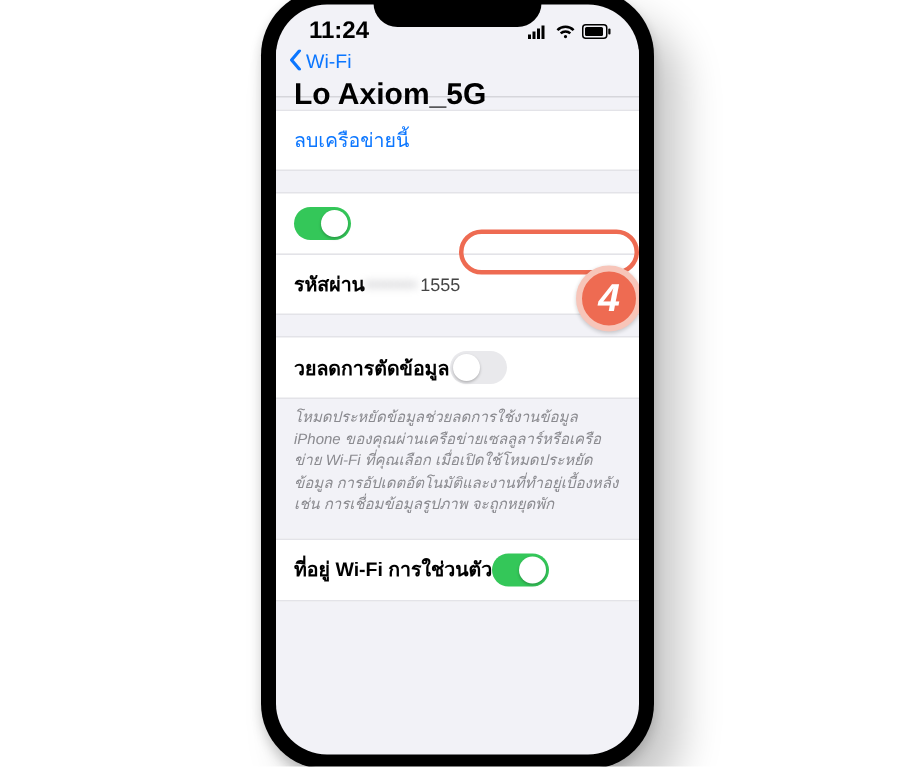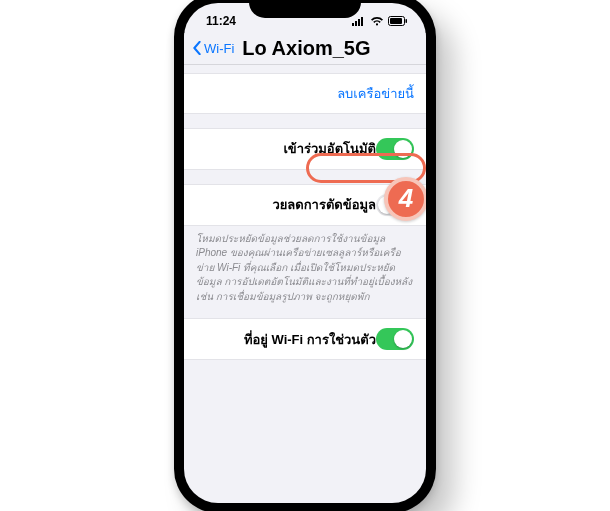--- a/index.html
+++ b/index.html
@@ -36,33 +36,34 @@
     width: 112px; height: 25px;
     background: #000;
     border-bottom-left-radius: 16px;
     border-bottom-right-radius: 16px;
     z-index: 10;
   }
   .status-bar {
     height: 30px;
     display: flex; align-items: center; justify-content: space-between;
     padding: 6px 18px 0 22px;
-    font-size: 12px; font-weight: 600;
+    font-size: 16px; font-weight: 600;
   }
   .status-right { display:flex; gap:4px; align-items:center; }
   .sig, .wifi-ic, .batt { display:inline-block; }
   .sig svg, .wifi-ic svg, .batt svg { display:block; }
 
   .nav-bar {
     height: 32px;
     background: #f2f2f7;
     border-bottom: 0.5px solid #d6d6db;
-    display:flex; align-items:center;
+    display:flex; align-items:flex-start;
     padding: 0 8px;
     gap: 4px;
+    flex-direction: column;
   }
   .back {
     display:flex; align-items:center; gap:2px;
     color:#0b76ff; font-size:13px; font-weight:500;
   }
   .chev {
     width:10px; height:14px;
   }
   .nav-title {
     font-size:20px; font-weight:600; margin-left:4px;
@@ -72,21 +73,21 @@
     height: calc(100% - 62px);
     overflow: hidden;
   }
 
   .group { margin-top: 14px; }
   .group:first-child { margin-top: 8px; }
 
   .cell {
     background:#fff;
     padding: 9px 12px;
-    display:flex; align-items:center; justify-content:flex-end;
+    display:flex; align-items:center; justify-content:flex-start;
     border-top: 0.5px solid #e3e3e8;
     border-bottom: 0.5px solid #e3e3e8;
     min-height: 36px;
   }
   .cell + .cell { border-top: 0.5px solid #e3e3e8; margin-top:-0.5px; }
   .cell-label { font-size: 13px; font-weight:600; }
   .cell-value { font-size: 12px; color:#888; }
 
   .forget { color:#0b76ff; font-size:13px; font-weight:500; }
 
@@ -194,24 +195,30 @@
     <div class="scroll">
 
       <div class="group">
         <div class="cell">
           <span class="forget">ลบเครือข่ายนี้</span>
         </div>
       </div>
 
       <div class="group">
         <div class="cell">
-          <span class="cell-label">เข้าร่วมอัตโนมัติ</span>
           <span class="toggle on">
               <span class="knob"></span>
             </span>
+        </div>
+        <div class="cell">
+          <span class="cell-label">รหัสผ่าน</span>
+          <span class="pw-val">
+            <span class="blur">••••••••</span>
+            <span class="pw-clear">1555</span>
+          </span>
         </div>
       </div>
 
       <div class="group">
         <div class="cell">
           <span class="cell-label">วยลดการตัดข้อมูล</span>
           <span class="toggle off">
               <span class="knob"></span>
             </span>
         </div>

